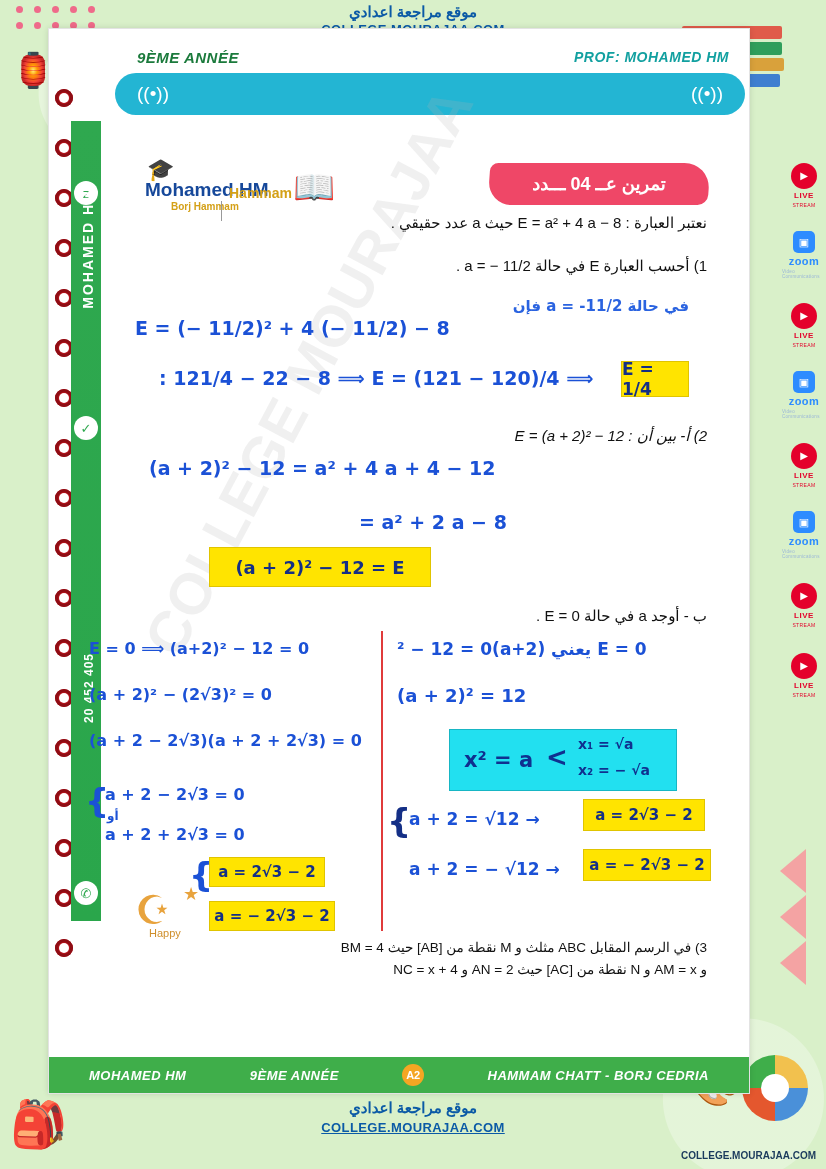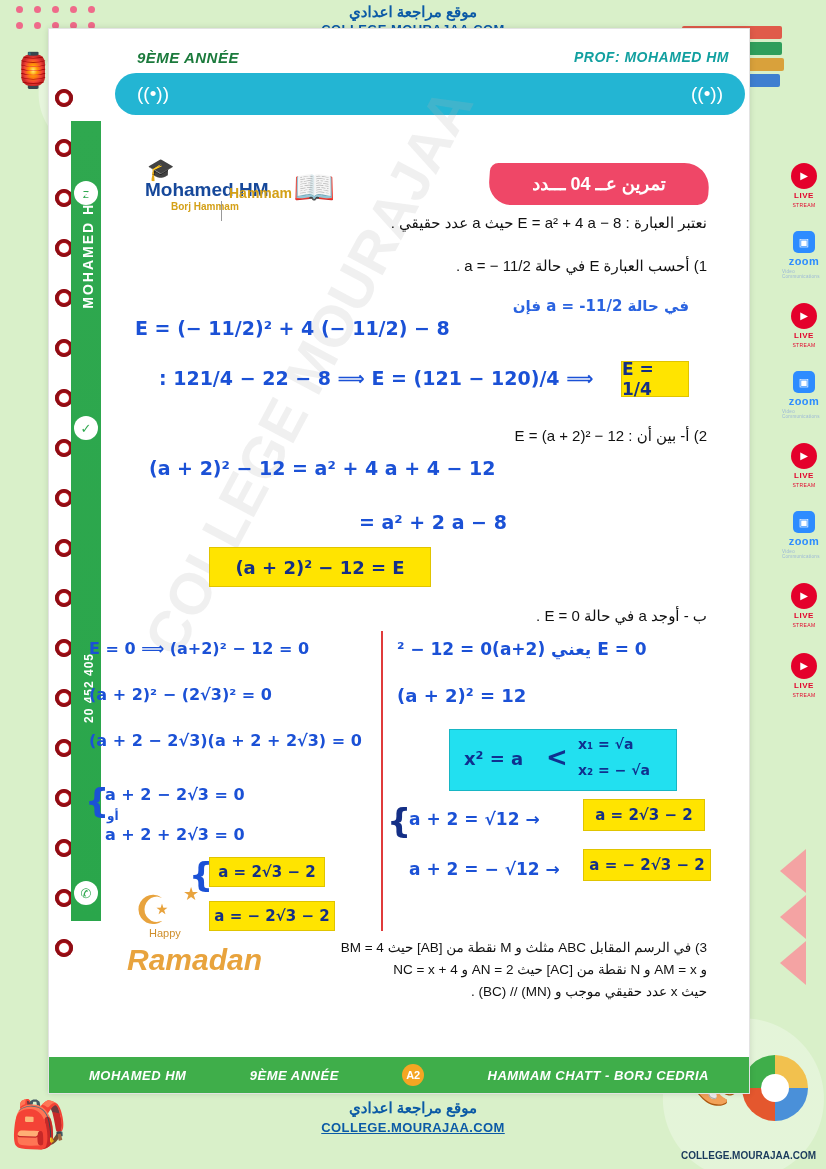--- a/index.html
+++ b/index.html
@@ -264,28 +264,27 @@
 
   <div class="wm">COLLEGE MOURAJAA</div>
 
   <div class="pr" style="right:42px;top:185px;width:500px;">نعتبر العبارة :  E = a² + 4 a − 8   حيث  a  عدد حقيقي .</div>
 
   <div class="pr" style="right:42px;top:228px;width:500px;">
     <span>1) أحسب العبارة  E  في حالة</span>
     <span>a = − 11/2 .</span>
   </div>
 
-  <div class="pr" style="right:42px;top:398px;width:500px;">2) أ- بين أن :  E = (a + 2)² − 12</div>
+  <div class="pr" style="right:42px;top:398px;width:500px;font-style:italic;">2) أ- بين أن :  E = (a + 2)² − 12</div>
 
   <div class="pr" style="right:42px;top:578px;width:500px;">ب - أوجد  a  في حالة  E = 0 .</div>
 
   <div class="pr" style="right:42px;top:908px;width:520px;font-size:13.5px;line-height:22px;">
     <div>3) في الرسم المقابل ABC مثلث و M نقطة من [AB] حيث BM = 4</div>
     <div>و AM = x  و N نقطة من [AC] حيث AN = 2 و NC = x + 4</div>
-    <div>حيث x عدد حقيقي موجب و (MN) // (BC) .</div>
   </div>
 
   <div class="hw" style="right:60px;top:268px;font-size:15px;direction:rtl;color:#2a63e0;">في حالة a = -11/2 فإن</div>
 
   <div class="hw" style="left:86px;top:288px;font-size:19px;">E = (− 11/2)² + 4 (− 11/2) − 8</div>
 
   <div class="hw" style="left:110px;top:338px;font-size:19px;">:  121/4 − 22 − 8   ⟹  E = (121 − 120)/4  ⟹</div>
 
   <div class="hl" style="left:572px;top:332px;width:66px;height:34px;font-size:17px;">E = 1/4</div>
 
@@ -294,21 +293,21 @@
   <div class="hw" style="left:310px;top:482px;font-size:19px;">= a² + 2 a   − 8</div>
 
   <div class="hl" style="left:160px;top:518px;width:220px;height:38px;font-size:18px;">(a + 2)² − 12  = E</div>
 
   <div class="vrule" style="left:332px;top:602px;height:300px;"></div>
 
   <div class="hw" style="left:348px;top:610px;font-size:17px;direction:rtl;">E = 0   يعني   (a+2)² − 12 = 0</div>
   <div class="hw" style="left:348px;top:656px;font-size:18px;">(a + 2)² = 12</div>
 
   <div class="hl-cyan" style="left:400px;top:700px;width:226px;height:60px;">
-    <div style="position:absolute;left:14px;top:18px;font-size:18px;">x² = a</div>
+    <div style="position:absolute;left:14px;top:18px;font-size:21px;">x² = a</div>
     <div style="position:absolute;left:96px;top:12px;font-size:26px;color:#10308f;">&lt;</div>
     <div style="position:absolute;left:128px;top:6px;font-size:14px;">x₁ = √a</div>
     <div style="position:absolute;left:128px;top:32px;font-size:14px;">x₂ = − √a</div>
   </div>
 
   <div class="hw" style="left:360px;top:780px;font-size:17px;">a + 2 = √12   →</div>
   <div class="hl" style="left:534px;top:770px;width:120px;height:30px;font-size:15px;">a = 2√3 − 2</div>
 
   <div class="hw" style="left:360px;top:830px;font-size:17px;">a + 2 = − √12   →</div>
   <div class="hl" style="left:534px;top:820px;width:126px;height:30px;font-size:15px;">a = − 2√3 − 2</div>
@@ -325,21 +324,20 @@
   <div class="hw" style="left:56px;top:796px;font-size:16px;">a + 2 + 2√3 = 0</div>
 
   <div class="hw" style="left:140px;top:826px;font-size:34px;">{</div>
   <div class="hl" style="left:160px;top:828px;width:114px;height:28px;font-size:15px;">a = 2√3 − 2</div>
   <div class="hl" style="left:160px;top:872px;width:124px;height:28px;font-size:15px;">a = − 2√3 − 2</div>
 
   <div class="ramadan">
     <div class="moon">☪</div>
     <div class="star">★</div>
     <div class="happy">Happy</div>
-    <div class="txt">Ramadan</div>
   </div>
 
   <div class="sheet-footer">
     <div class="f">MOHAMED HM</div>
     <div class="f">9ÈME ANNÉE</div>
     <div class="pg">A2</div>
     <div class="f">HAMMAM CHATT - BORJ CEDRIA</div>
   </div>
 </div>
 

